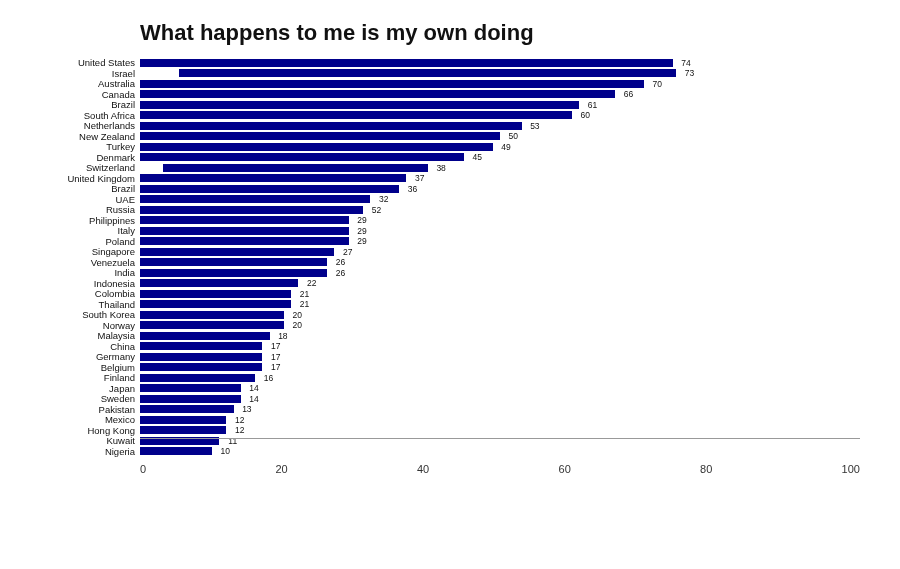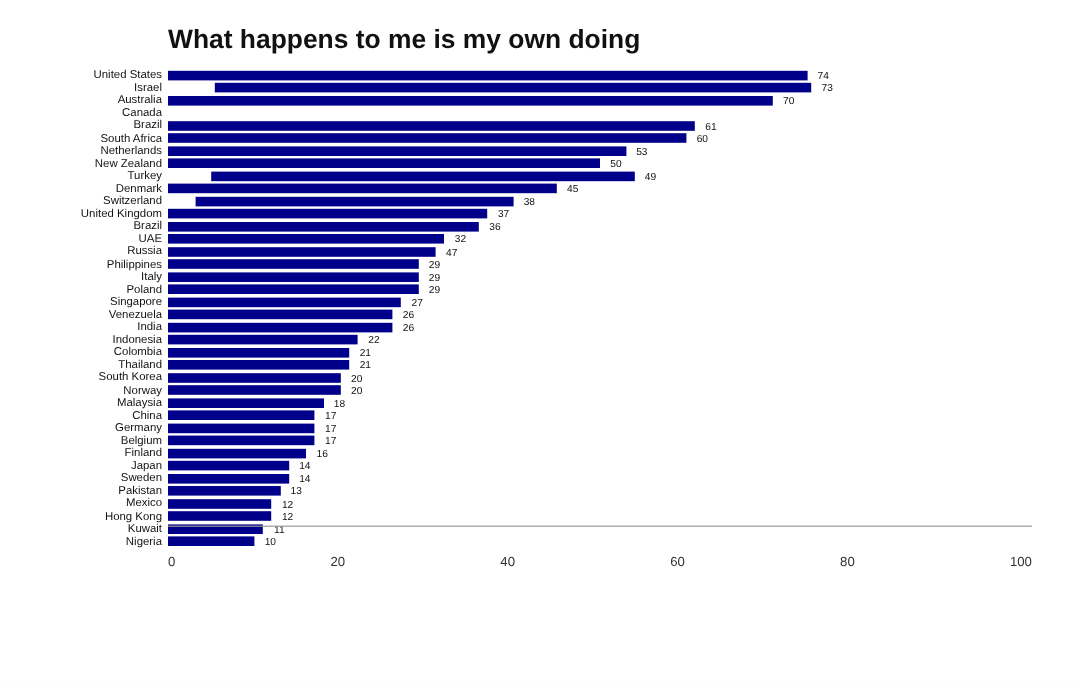--- a/index.html
+++ b/index.html
@@ -110,20 +110,25 @@
         <div class="bar-row">
           <span class="country-label">Australia</span>
           <div style="position: relative; width: 100%;">
             <div class="bar" style="width: 70%;">
               <span class="bar-value">70</span>
             </div>
           </div>
         </div>
         <div class="bar-row">
           <span class="country-label">Canada</span>
+          <div style="position: relative; width: 100%;">
+            <div class="bar" style="width: 66%;">
+              <span class="bar-value">66</span>
+            </div>
+          </div>
         </div>
         <div class="bar-row">
           <span class="country-label">Brazil</span>
           <div style="position: relative; width: 100%;">
             <div class="bar" style="width: 61%;">
               <span class="bar-value">61</span>
             </div>
           </div>
         </div>
         <div class="bar-row">
@@ -146,21 +151,21 @@
           <span class="country-label">New Zealand</span>
           <div style="position: relative; width: 100%;">
             <div class="bar" style="width: 50%;">
               <span class="bar-value">50</span>
             </div>
           </div>
         </div>
         <div class="bar-row">
           <span class="country-label">Turkey</span>
           <div style="position: relative; width: 100%;">
-            <div class="bar" style="width: 49%; margin-left: 36px;">
+            <div class="bar" style="width: 49%;">
               <span class="bar-value">49</span>
             </div>
           </div>
         </div>
         <div class="bar-row">
           <span class="country-label">Denmark</span>
           <div style="position: relative; width: 100%;">
             <div class="bar" style="width: 45%;">
               <span class="bar-value">45</span>
             </div>
@@ -195,21 +200,21 @@
           <div style="position: relative; width: 100%;">
             <div class="bar" style="width: 32%;">
               <span class="bar-value">32</span>
             </div>
           </div>
         </div>
         <div class="bar-row">
           <span class="country-label">Russia</span>
           <div style="position: relative; width: 100%;">
             <div class="bar" style="width: 31%;">
-              <span class="bar-value">47</span>
+              <span class="bar-value">52</span>
             </div>
           </div>
         </div>
         <div class="bar-row">
           <span class="country-label">Philippines</span>
           <div style="position: relative; width: 100%;">
             <div class="bar" style="width: 29%;">
               <span class="bar-value">29</span>
             </div>
           </div>

